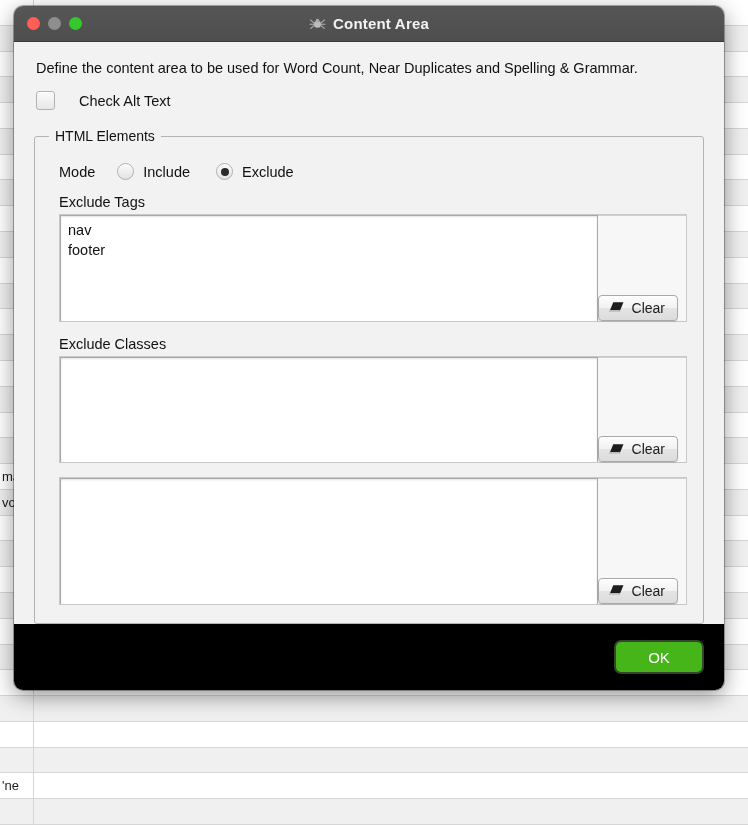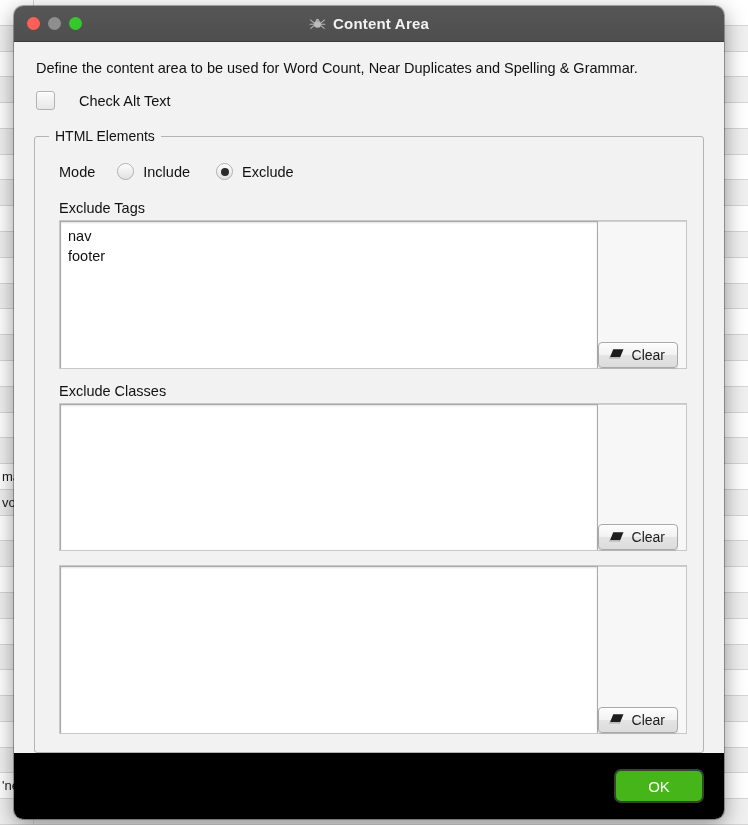--- a/index.html
+++ b/index.html
@@ -48,21 +48,21 @@
     direction: rtl;
     text-align: left;
   }
 
   
   #dialog {
     position: absolute;
     left: 14px;
     top: 6px;
     width: 710px;
-    height: 813px;
+    height: 684px;
     border-radius: 9px;
     background: #f2f2f2;
     box-shadow: 0 6px 22px rgba(0,0,0,0.42), 0 0 0 1px rgba(0,0,0,0.30);
     display: flex;
     flex-direction: column;
     overflow: hidden;
   }
 
   
   #titlebar {
@@ -185,21 +185,21 @@
     box-shadow: inset 0 1px 0 #ffffff;
     display: flex; align-items: center; justify-content: center;
     flex: 0 0 auto;
   }
   .radio .dot { width: 8px; height: 8px; border-radius: 50%; background: #2b2b2b; display: none; }
   .radio.selected .dot { display: block; }
   .radio-label { font-size: 14.5px; color: #111; }
 
   
   .fields-wrap {
-    margin: 20px 0 0 16px;
+    margin: 14px 0 0 16px;
     display: flex;
     flex-direction: column;
     flex: 1 1 auto;
     min-height: 0;
   }
   .field-block {
     display: flex;
     flex-direction: column;
     flex: 1 1 0;
     min-height: 0;

